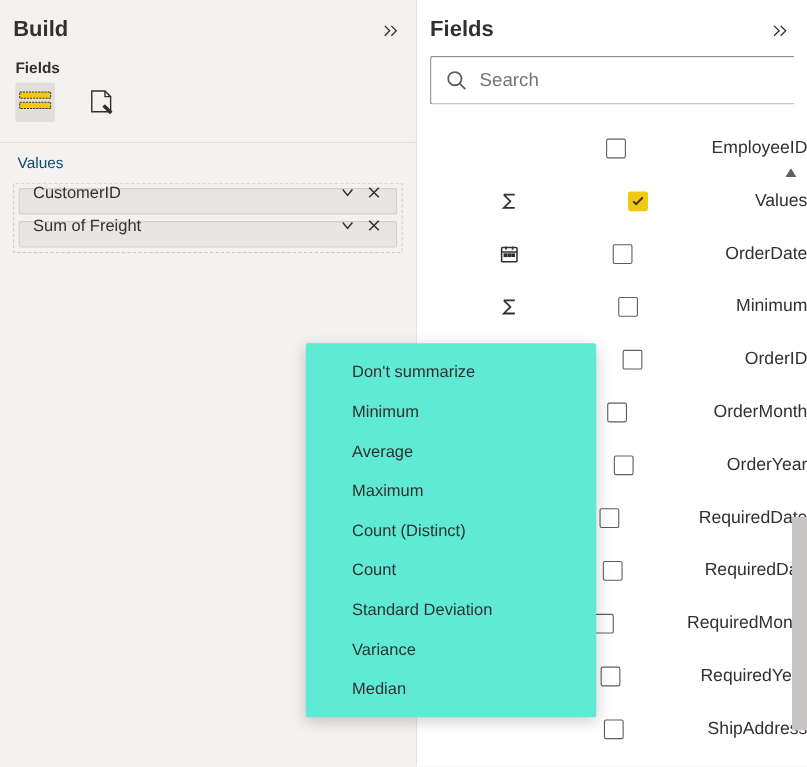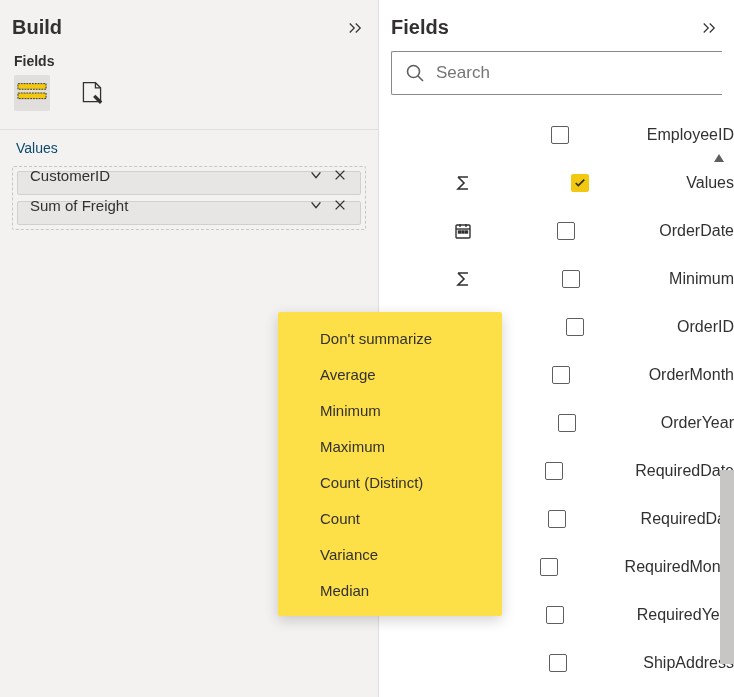--- a/index.html
+++ b/index.html
@@ -82,22 +82,22 @@
     }
     .checkbox.checked { background: #f2c811; border-color: #f2c811; }
     .checkbox.checked svg { width: 12px; height: 12px; stroke: #323130; }
     .uptri { position: absolute; right: 10px; top: 148px; }
     .scrollbar-thumb { position: absolute; right: 0; top: 470px; width: 14px; height: 194px; background: #c8c6c4; }
     
     .menu {
       position: absolute;
       left: 278px;
       top: 312px;
-      width: 224px;
-      background: #fde047;
+      width: 264px;
+      background: #5eead4;
       box-shadow: 0 4px 14px rgba(0,0,0,0.18);
       border-radius: 2px;
       padding: 8px 0;
       z-index: 10;
     }
     .menu-item {
       display: flex;
       align-items: center;
       height: 36px;
       padding: 0 16px 0 42px;
@@ -283,33 +283,36 @@
     </span>
     <div class="scrollbar-thumb"></div>
   </div>
 </div>
 
 <div class="menu" id="agg-menu">
     <div class="menu-item">
       <span>Don't summarize</span>
     </div>
     <div class="menu-item">
+      <span>Minimum</span>
+    </div>
+    <div class="menu-item">
       <span>Average</span>
     </div>
     <div class="menu-item">
-      <span>Minimum</span>
-    </div>
-    <div class="menu-item">
       <span>Maximum</span>
     </div>
     <div class="menu-item">
       <span>Count (Distinct)</span>
     </div>
     <div class="menu-item">
       <span>Count</span>
     </div>
     <div class="menu-item">
+      <span>Standard Deviation</span>
+    </div>
+    <div class="menu-item">
       <span>Variance</span>
     </div>
     <div class="menu-item">
       <span>Median</span>
     </div>
   </div>
 
 </body></html>

